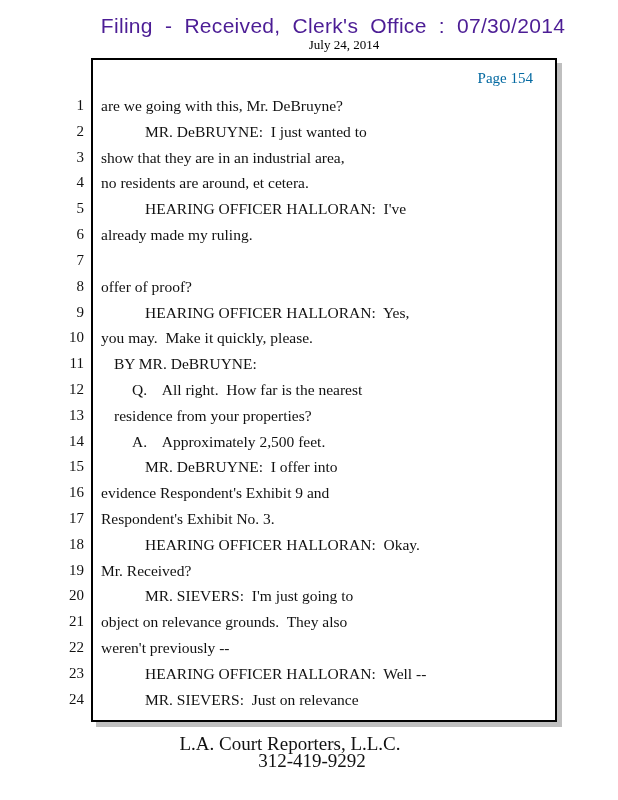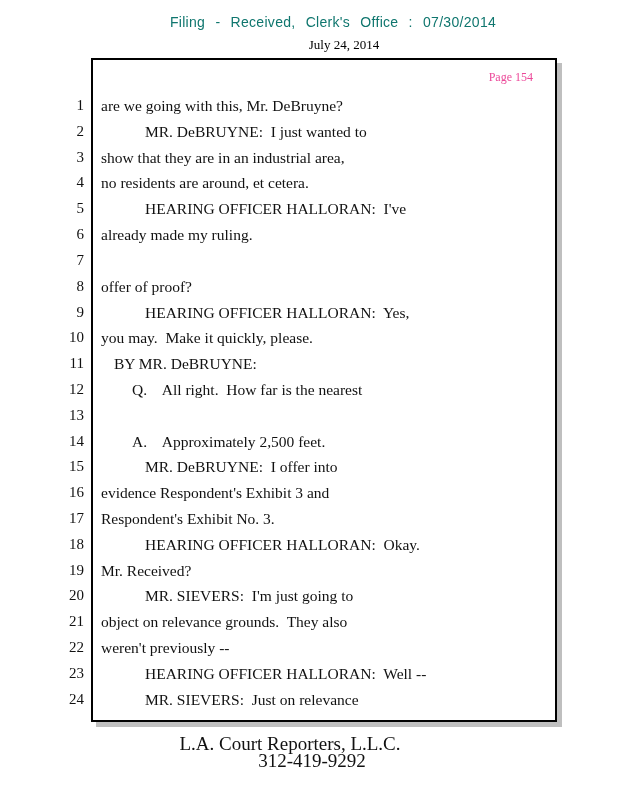--- a/index.html
+++ b/index.html
@@ -11,44 +11,44 @@
     overflow:hidden;
     font-family:"Liberation Serif","DejaVu Serif",serif;
     color:#111111;
   }
   
   .stamp{
     position:absolute;top:14px;left:0;width:100%;
     box-sizing:border-box;padding-left:48px;
     text-align:center;
     font-family:"Liberation Sans","DejaVu Sans",sans-serif;
-    font-size:14px;
+    font-size:21px;
     word-spacing:6px;
     letter-spacing:0.3px;
-    color:#0f766e;
+    color:#4c1d95;
   }
   .hearing-date{
     position:absolute;top:37px;left:0;width:100%;
     text-align:center;
     font-size:13px;
     color:#000000;
     margin-left:35px;
   }
   
   .sheet{
     position:absolute;left:91px;top:58px;
     width:466px;height:664px;
     box-sizing:border-box;
     border:2px solid #000000;
     background:#ffffff;
     box-shadow:5px 5px 0 #bfbfbf;
   }
   .page-number{
     position:absolute;top:10px;right:22px;
-    font-size:12px;color:#ec4899;
+    font-size:15px;color:#0369a1;
   }
   
   .lines{
     position:absolute;left:42px;top:97px;width:516px;
     font-size:15.5px;
   }
   .line{position:relative;height:25.82px;}
   .num{
     position:absolute;left:0;top:0;width:42px;
     text-align:right;font-size:15px;color:#111111;
@@ -122,32 +122,33 @@
       <div class="line">
         <span class="num">11</span>
         <span class="txt ind-by">BY MR. DeBRUYNE:</span>
       </div>
       <div class="line">
         <span class="num">12</span>
         <span class="txt ind-qa">Q.    All right.  How far is the nearest</span>
       </div>
       <div class="line">
         <span class="num">13</span>
+        <span class="txt ind-by">residence from your properties?</span>
       </div>
       <div class="line">
         <span class="num">14</span>
         <span class="txt ind-qa">A.    Approximately 2,500 feet.</span>
       </div>
       <div class="line">
         <span class="num">15</span>
         <span class="txt ind-speaker">MR. DeBRUYNE:  I offer into</span>
       </div>
       <div class="line">
         <span class="num">16</span>
-        <span class="txt ind-wrap">evidence Respondent's Exhibit 3 and</span>
+        <span class="txt ind-wrap">evidence Respondent's Exhibit 9 and</span>
       </div>
       <div class="line">
         <span class="num">17</span>
         <span class="txt ind-wrap">Respondent's Exhibit No. 3.</span>
       </div>
       <div class="line">
         <span class="num">18</span>
         <span class="txt ind-speaker">HEARING OFFICER HALLORAN:  Okay.</span>
       </div>
       <div class="line">

